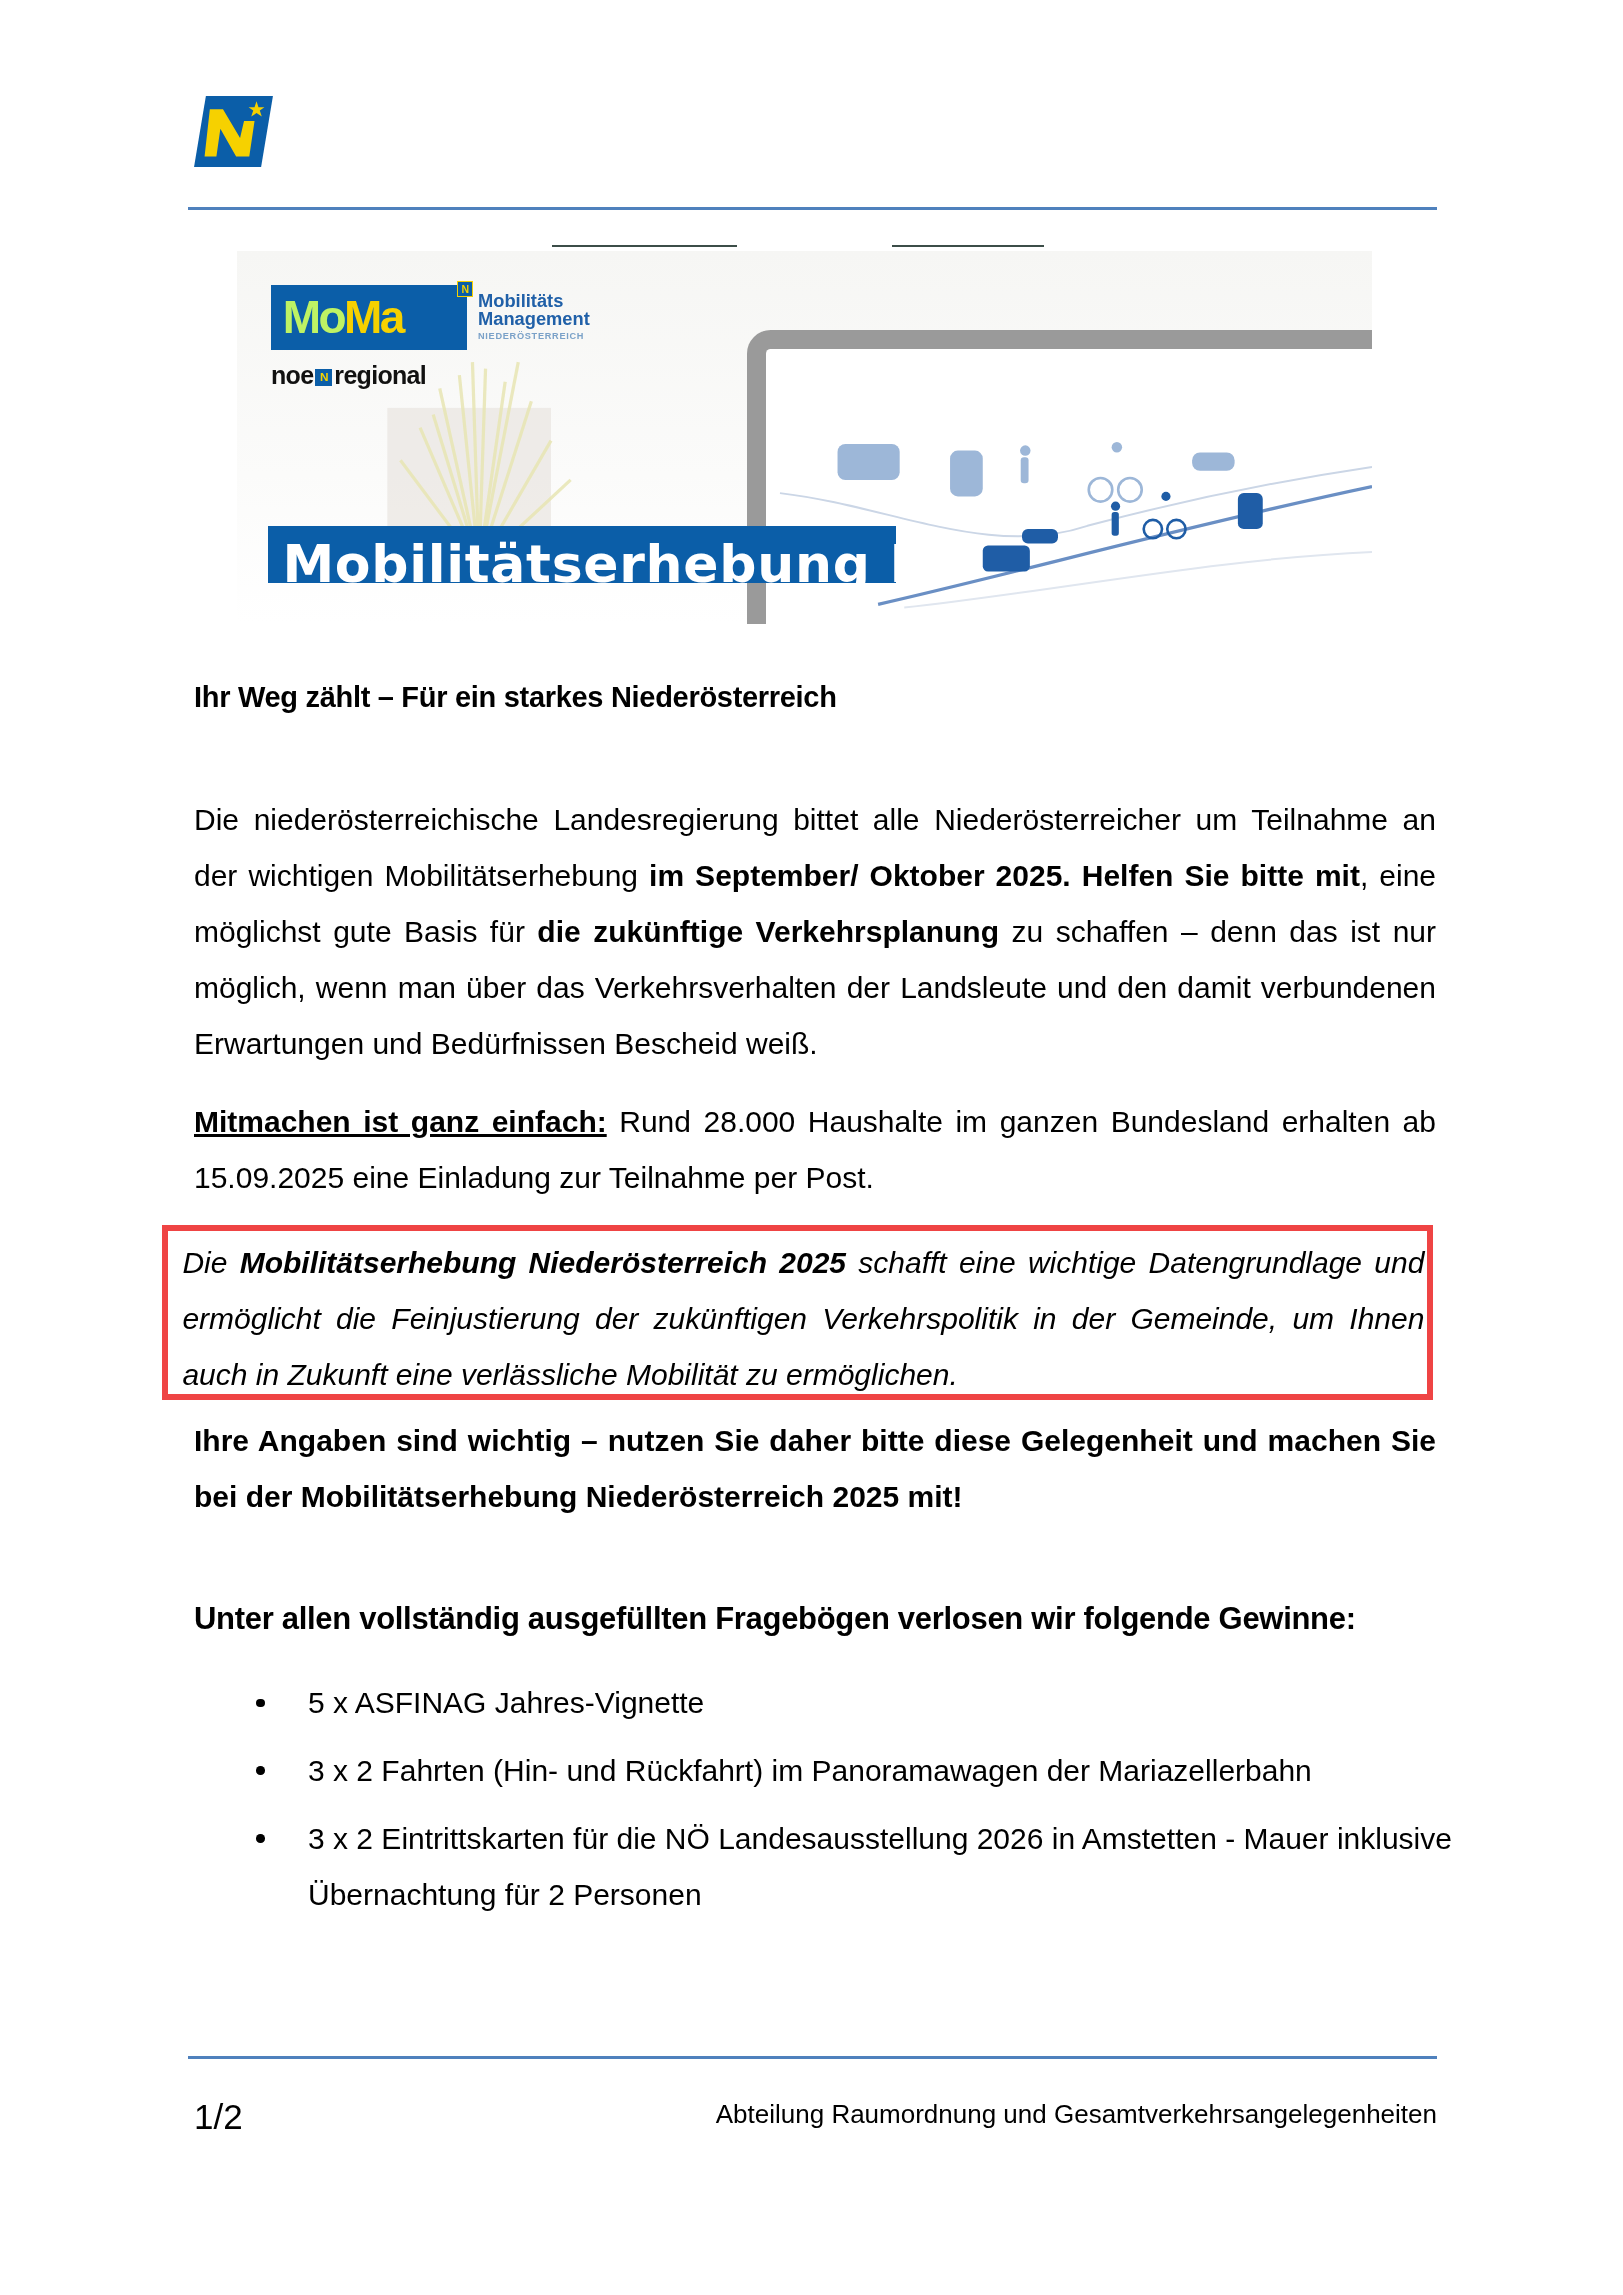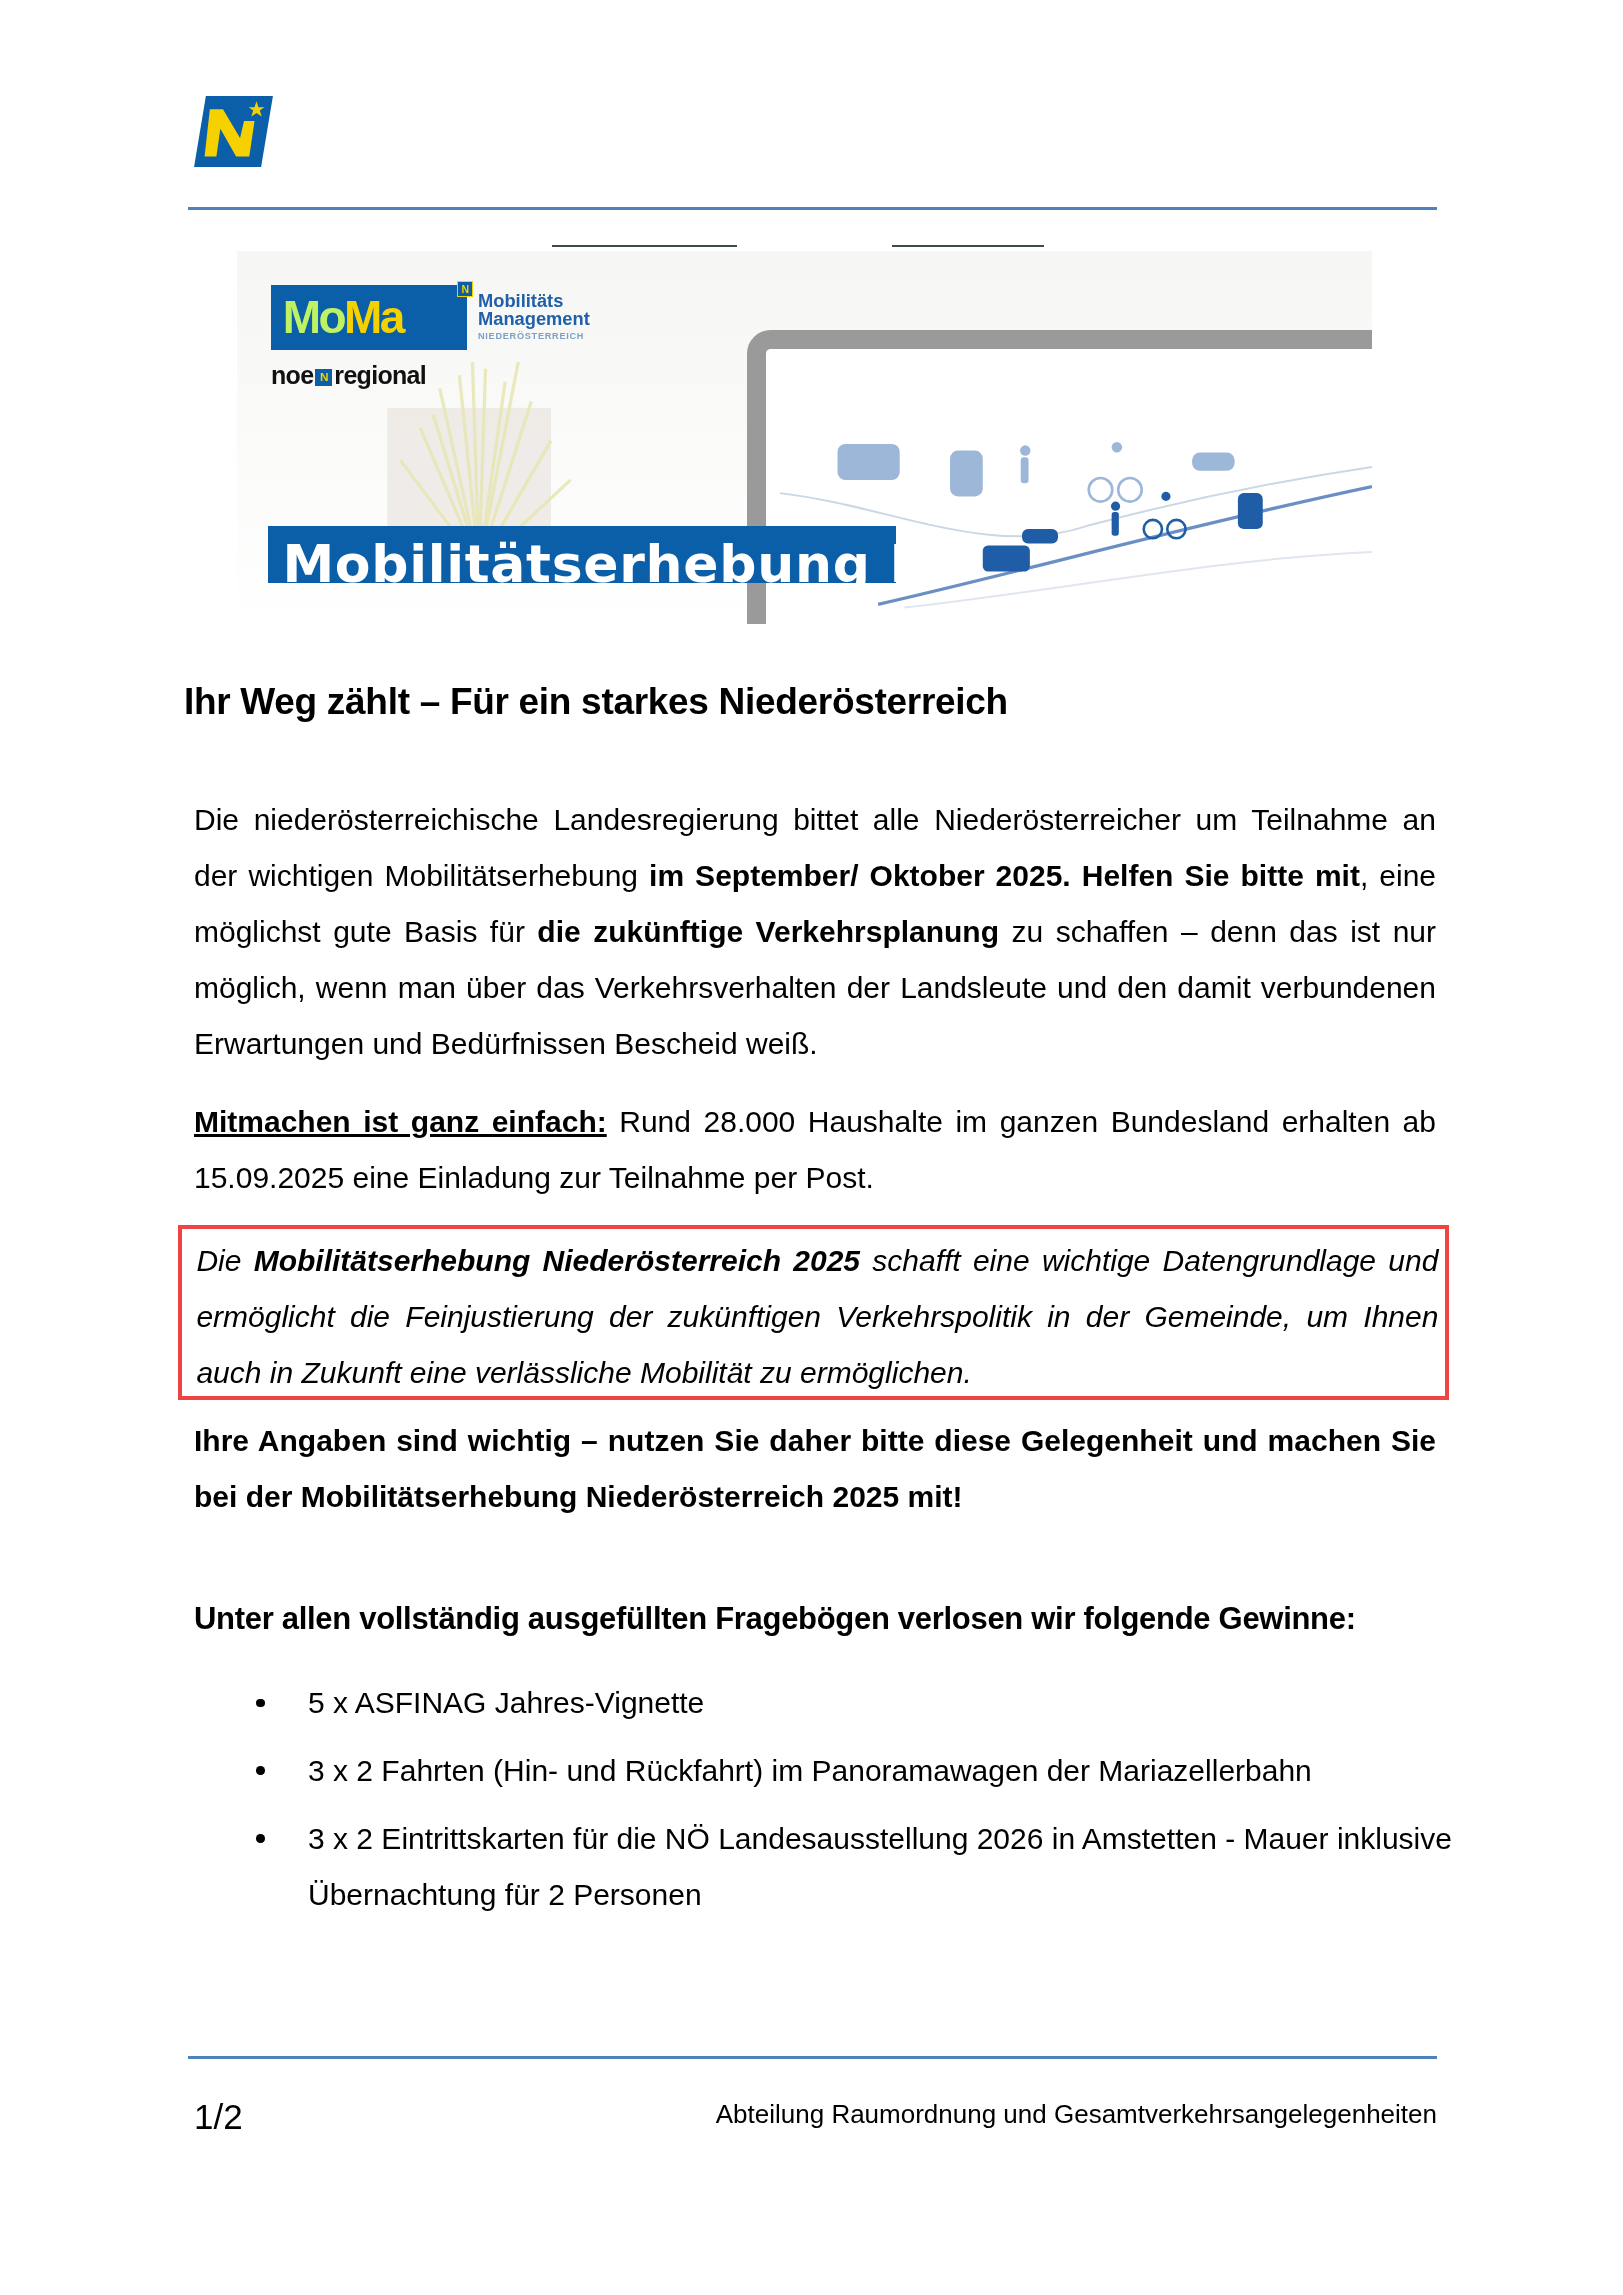--- a/index.html
+++ b/index.html
@@ -24,25 +24,25 @@
     .moma-sub small { display: block; font-size: 9.2px; color: #7aa1c8; letter-spacing: 0.7px; line-height: 14.4px; }
     .noe-regional { position: absolute; left: 34px; top: 110px; font-size: 25px; font-weight: bold; color: #111; letter-spacing: -0.7px; }
     .noe-regional .nb { display: inline-block; width: 17px; height: 17px; background: #0b5ea8; color: #f6d100; font-size: 11.8px; text-align: center; line-height: 17px; vertical-align: 2.6px; margin: 0 2px; }
     .plant { position: absolute; left: 124px; top: 98px; width: 236px; height: 216px; }
     .monitor { position: absolute; left: 510px; top: 79px; width: 648px; height: 406px; border: 19.6px solid #9a9a9a; border-radius: 23.6px 23.6px 0 0; border-bottom: none; background: #ffffff; }
     .banner-title-box { position: absolute; left: 31px; top: 275px; width: 628px; height: 57px; background: #0b5ea8; }
     .banner-title { position: absolute; left: 14.4px; top: 9.2px; color: #ffffff; font-weight: bold; font-size: 52px; line-height: 59px; white-space: nowrap; letter-spacing: 0.7px; font-family: "DejaVu Sans", sans-serif; }
     .icons-svg { position: absolute; left: 0; top: 0; width: 1135px; height: 373px; }
 
     
-    .h1 { position: absolute; left: 184px; top: 681px; font-size: 37px; font-weight: bold; white-space: nowrap; letter-spacing: -0.3px; }
+    .h1 { position: absolute; left: 194px; top: 681px; font-size: 29px; font-weight: bold; white-space: nowrap; letter-spacing: -0.3px; }
     .para { position: absolute; left: 194px; width: 1242px; font-size: 30px; line-height: 56px; text-align: justify; }
     .p1 { top: 792px; }
     .p2 { top: 1094px; }
-    .boxed { position: absolute; left: 178px; top: 1225px; width: 1271px; height: 175px; border: 4px solid #ef4444; box-sizing: border-box; }
+    .boxed { position: absolute; left: 162px; top: 1225px; width: 1271px; height: 175px; border: 6px solid #ef4444; box-sizing: border-box; }
     .boxed .para { position: absolute; left: 14.4px; top: 3.9px; width: 1242px; font-style: italic; }
     .p3 { top: 1413px; font-weight: bold; }
     .h2 { position: absolute; left: 194px; top: 1601px; font-size: 31px; font-weight: bold; white-space: nowrap; letter-spacing: -0.3px; }
     .prize-list { position: absolute; left: 194px; top: 1659px; width: 1243px; margin: 16px; padding: 0; list-style: none; }
     .prize-list li { position: relative; padding-left: 98px; font-size: 30px; line-height: 56px; margin-bottom: 11.8px; }
     .prize-list li .bullet { position: absolute; left: 46px; top: 23.6px; width: 8.5px; height: 8.5px; border-radius: 50%; background: #000; }
 
     .footer-left { position: absolute; left: 194px; top: 2097px; font-size: 35px; }
     .footer-right { position: absolute; right: 186px; top: 2097px; font-size: 26px; text-align: right; line-height: 34px; }
   </style>

